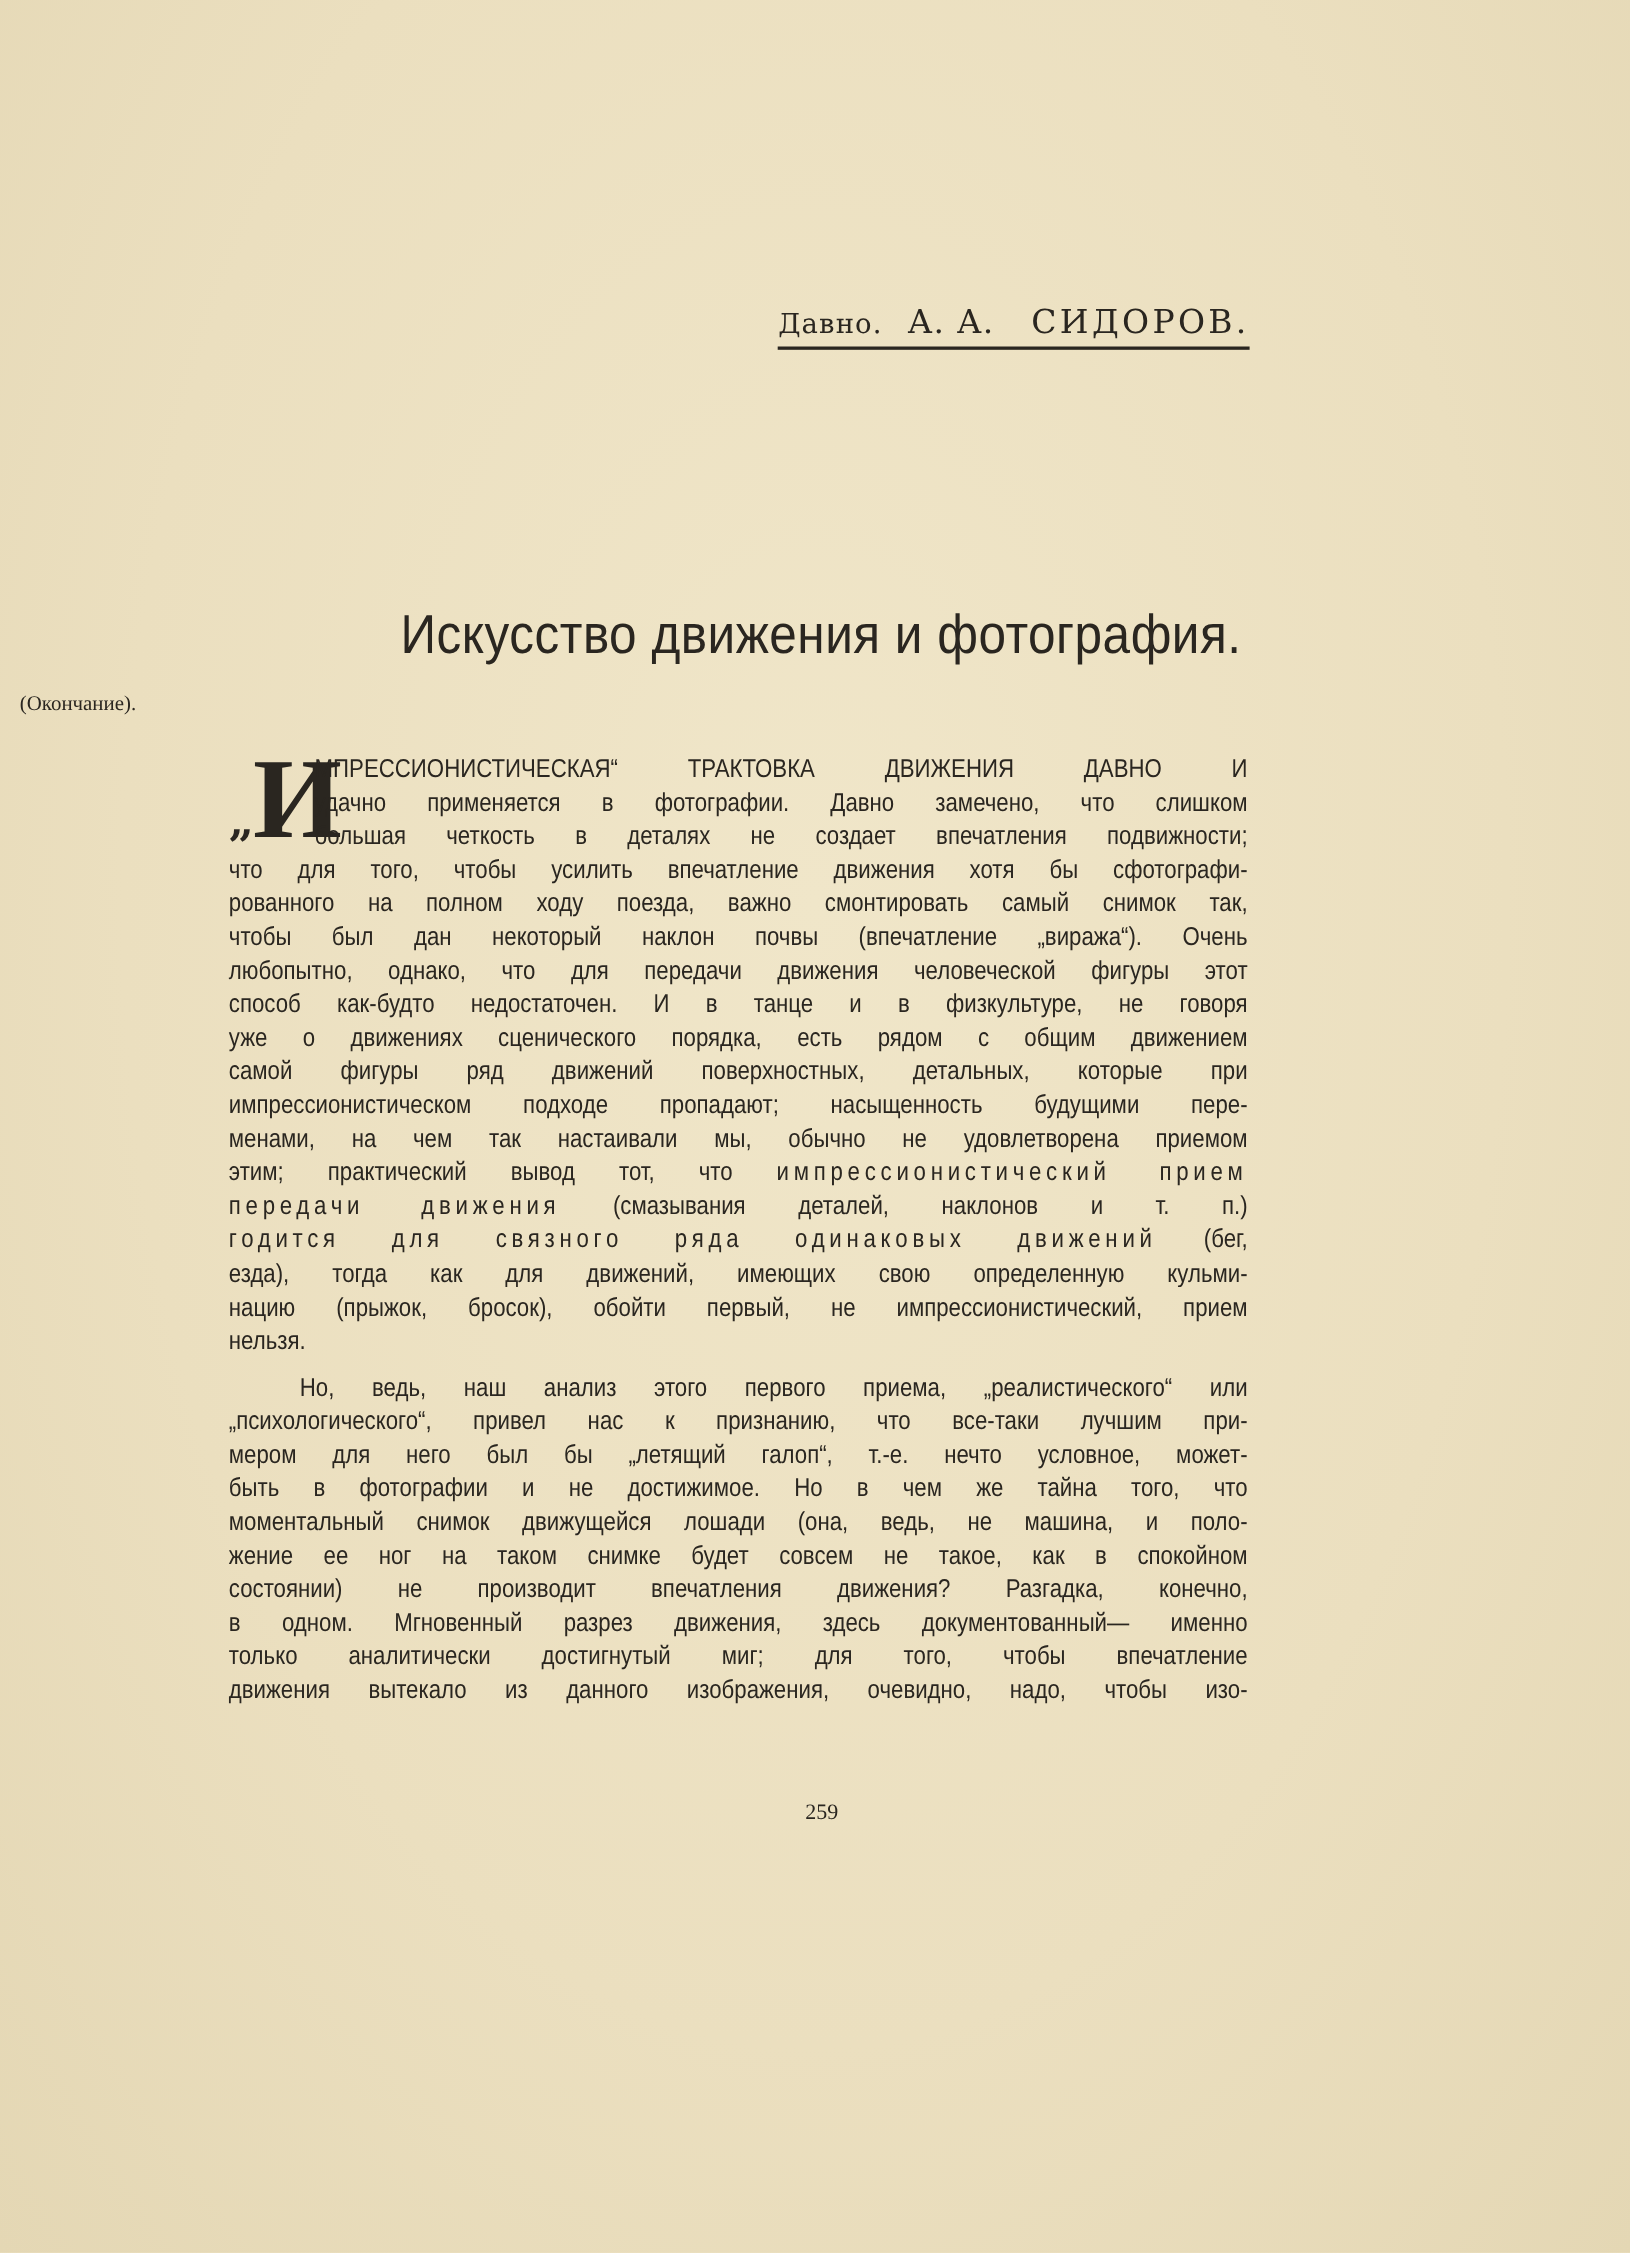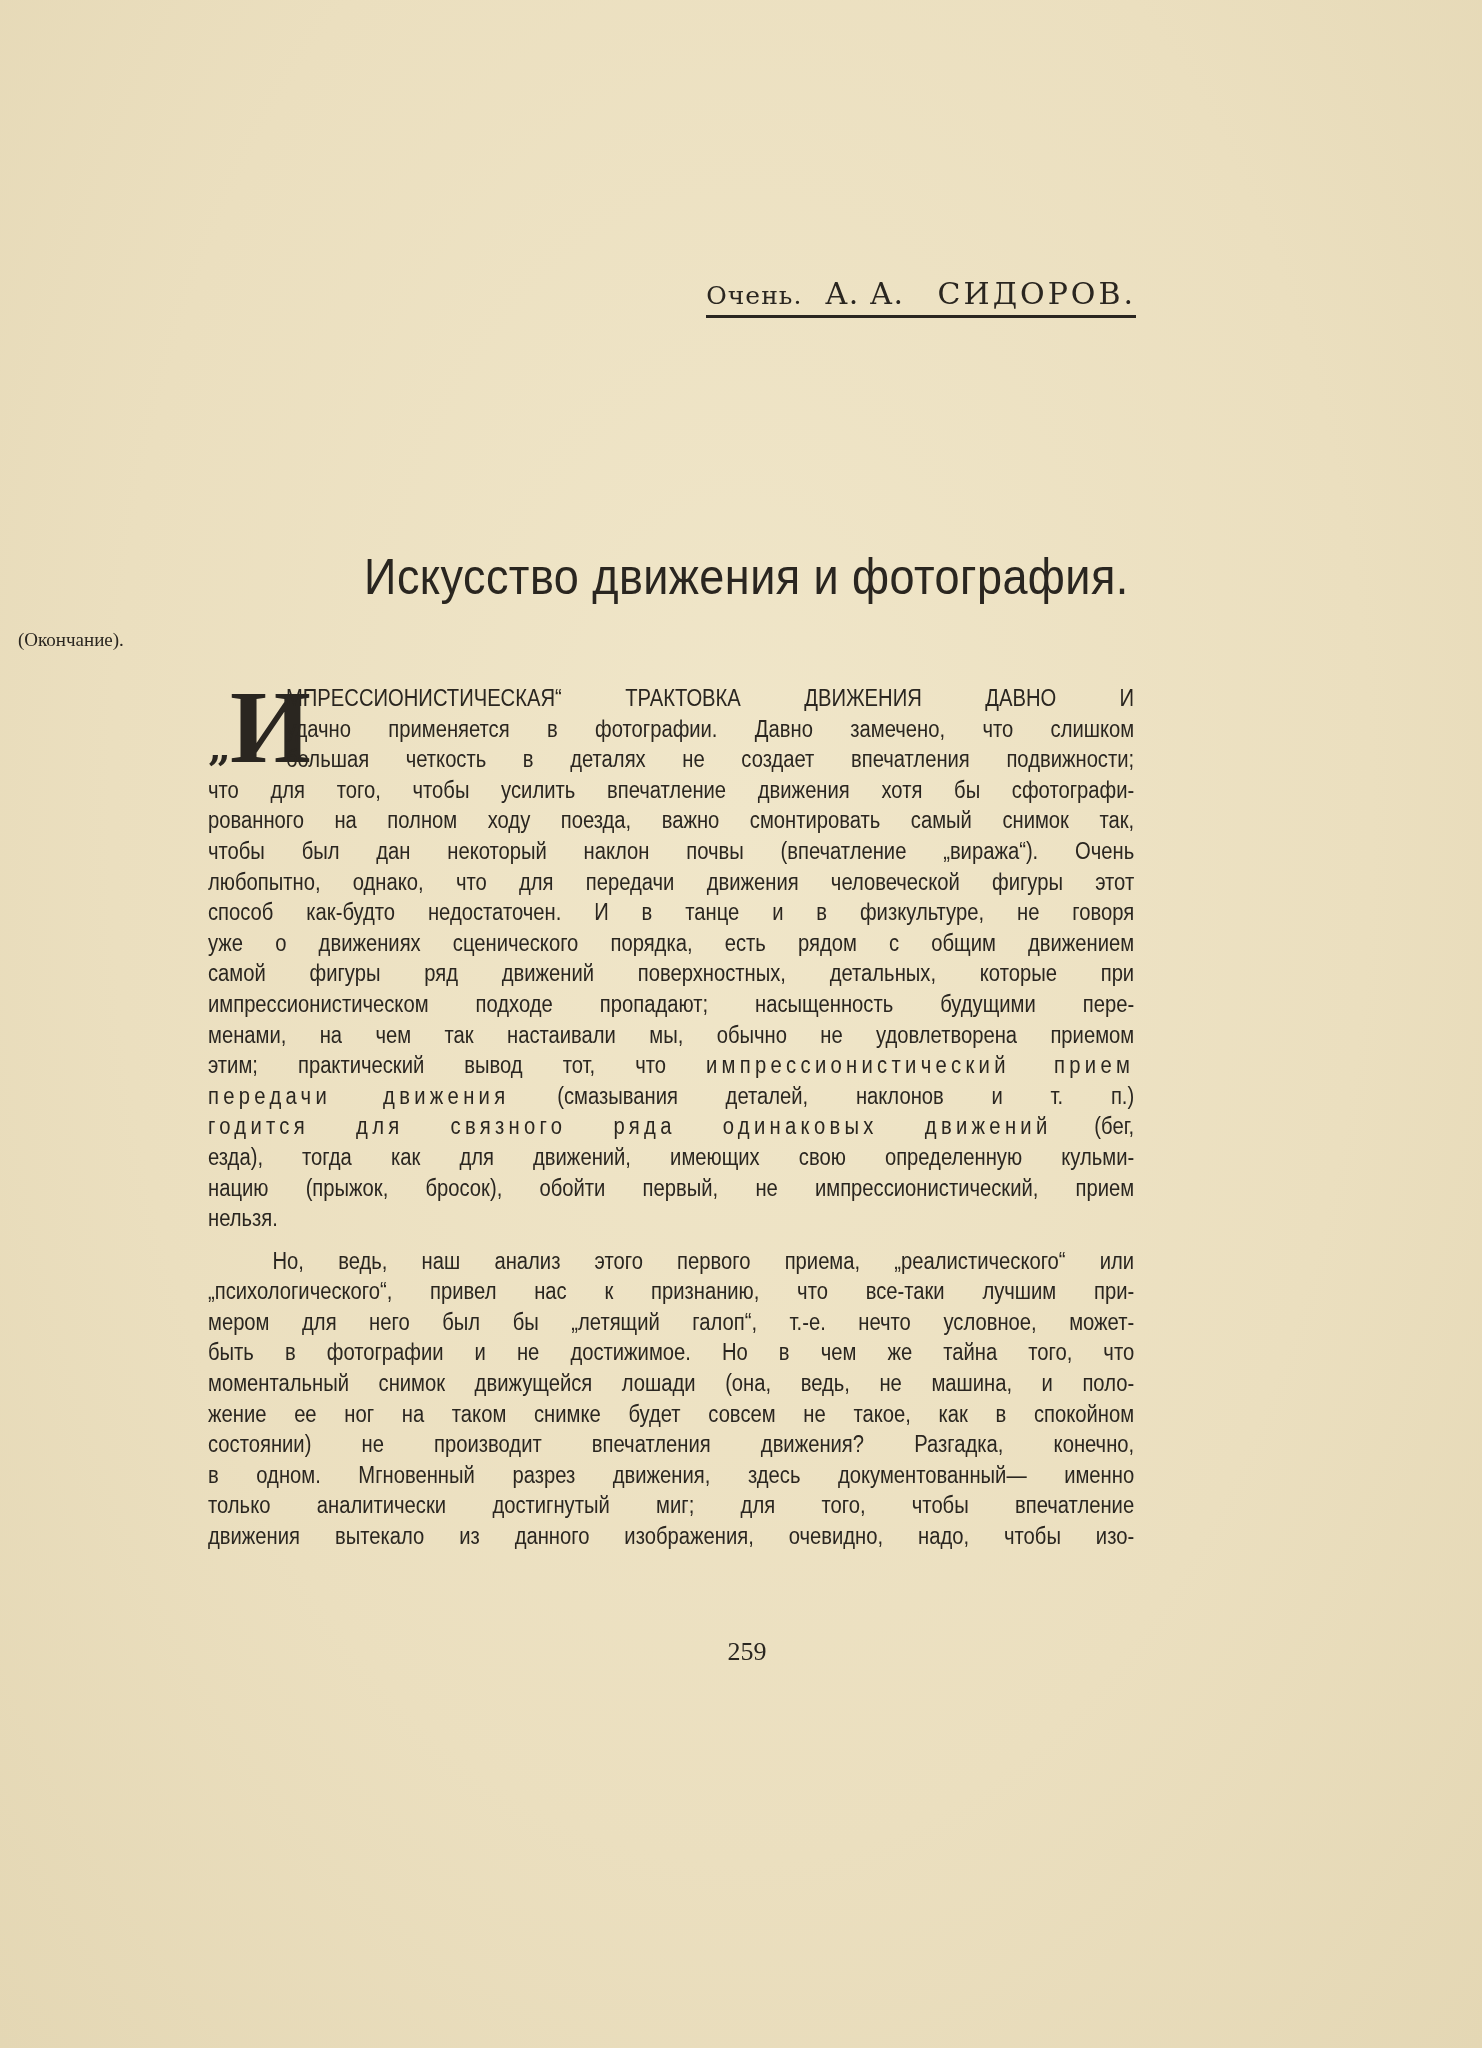--- a/index.html
+++ b/index.html
@@ -127,21 +127,21 @@
     }
     .spaced {
       letter-spacing: 5px;
     }
     .page-number {
       position: absolute;
       left: 0;
       width: 1482px;
       top: 1637px;
       text-align: center;
-      font-size: 26px;
+      font-size: 20px;
       padding-left: 12px;
       box-sizing: border-box;
     }
     .watermark {
       position: absolute;
       left: 30px;
       top: 1910px;
       display: flex;
       align-items: flex-end;
       opacity: 0.85;
@@ -164,21 +164,21 @@
       color: #6b6658;
       padding-bottom: 0px;
     }
   </style>
 </head>
 <body>
 
 <div class="page">
 
   <div class="author">
-    <span class="prefix">Очень.</span>
+    <span class="prefix">Давно.</span>
     <span class="initials">А. А.</span>
     <span class="surname">СИДОРОВ.</span>
   </div>
 
   <div class="title">Искусство движения и фотография.</div>
   <div class="subtitle">(Окончание).</div>
 
   <div class="body-text">
 
     <div class="dropcap-block">

